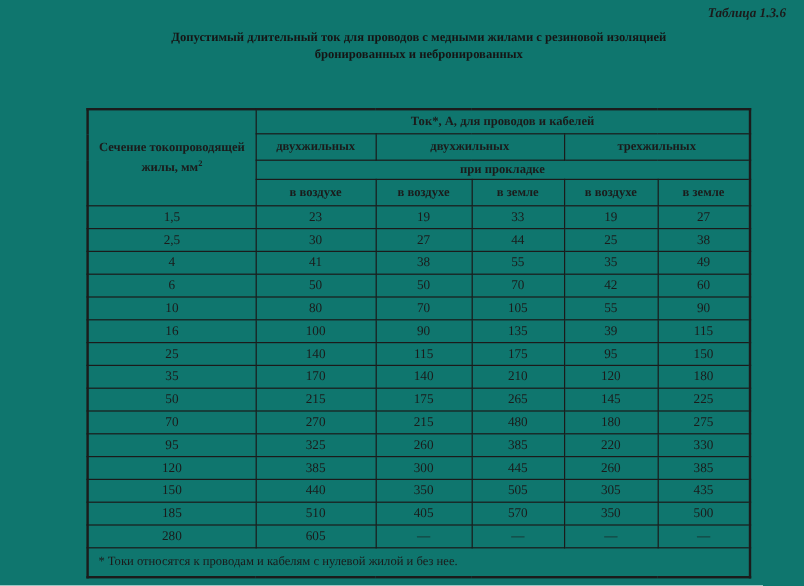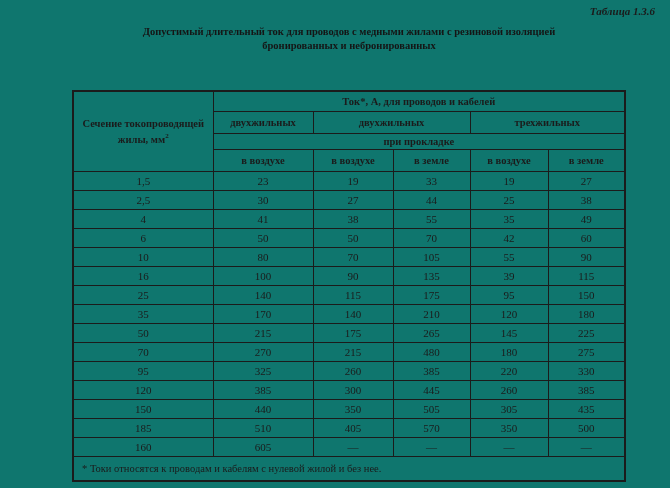--- a/index.html
+++ b/index.html
@@ -218,21 +218,21 @@
         </tr>
         <tr>
           <td class="section-cell">185</td>
           <td>510</td>
           <td>405</td>
           <td>570</td>
           <td>350</td>
           <td>500</td>
         </tr>
         <tr>
-          <td class="section-cell">160</td>
+          <td class="section-cell">280</td>
           <td>605</td>
           <td>—</td>
           <td>—</td>
           <td>—</td>
           <td>—</td>
         </tr>
       </tbody>
     <tfoot>
       <tr>
         <td colspan="6" class="footnote-cell">* Токи относятся к проводам и кабелям с нулевой жилой и без нее.</td>

